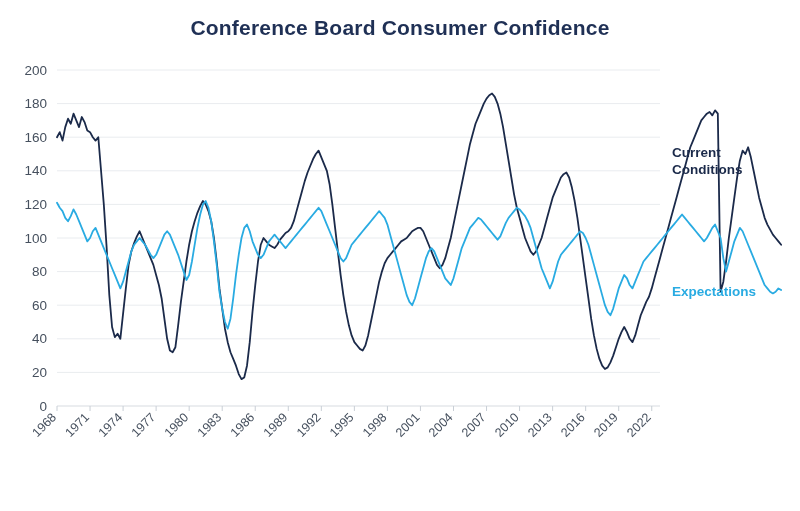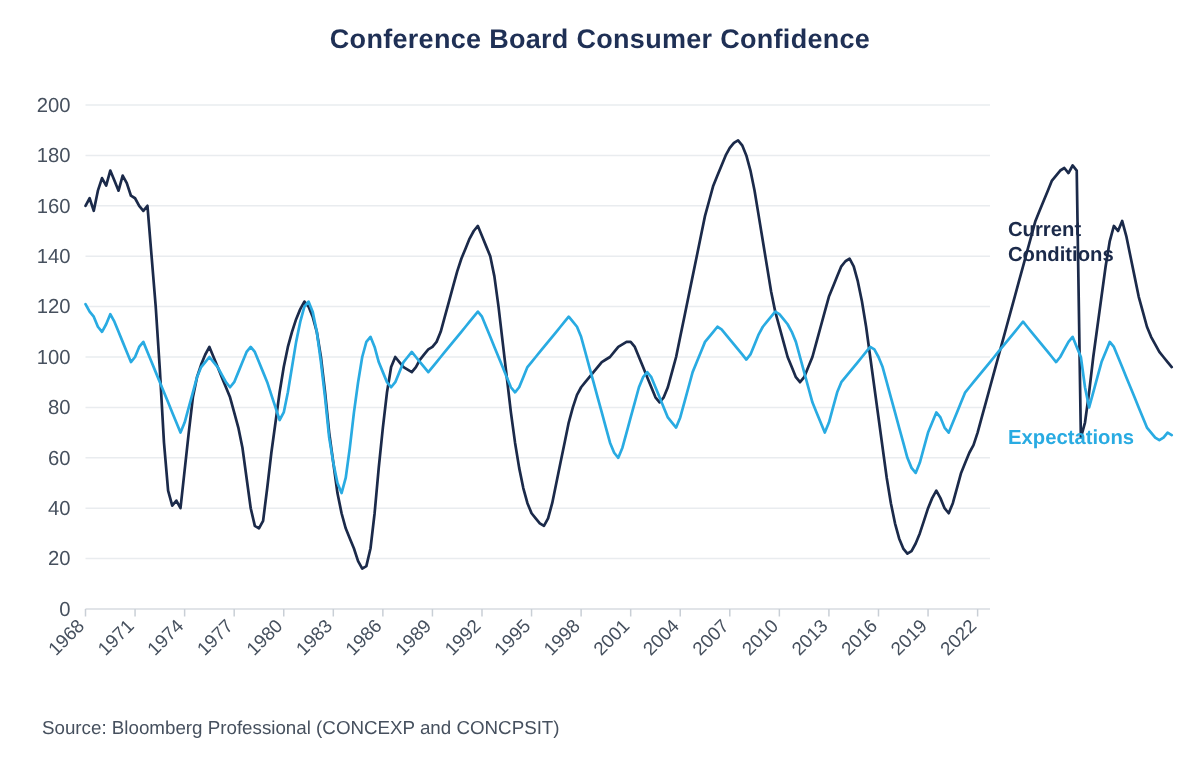--- a/index.html
+++ b/index.html
@@ -4,21 +4,21 @@
 <style>
   html,body{margin:0;padding:0;}
   body{
     width:800px;height:511px;background:#ffffff;
     font-family:"Liberation Sans", sans-serif;
     overflow:hidden;position:relative;
   }
   #chart-card{position:absolute;inset:0;}
   #chart-title{
     position:absolute;left:0;top:16px;width:800px;text-align:center;
-    font-size:18px;font-weight:bold;color:#1f3055;letter-spacing:.2px;
+    font-size:21px;font-weight:bold;color:#1f3055;letter-spacing:.2px;
   }
   #plot-wrap{position:absolute;left:0;top:0;width:800px;height:470px;}
   svg{display:block;}
   .ytick-label{font-size:13.5px;fill:#46505e;font-family:"Liberation Sans",sans-serif;}
   .xtick-label{font-size:12.5px;fill:#46505e;font-family:"Liberation Sans",sans-serif;}
   .gridline{stroke:#e9ecef;stroke-width:1;}
   .axisline{stroke:#d7dbe0;stroke-width:1;}
   .tickmark{stroke:#c9cfd6;stroke-width:1;}
   .series-line{fill:none;stroke-width:1.8;stroke-linejoin:round;stroke-linecap:round;}
   .legend-label{font-size:13.5px;font-weight:bold;font-family:"Liberation Sans",sans-serif;}
@@ -108,15 +108,14 @@
           <polyline points="57.00,137.20 59.75,132.16 62.51,140.56 65.26,127.12 68.01,118.72 70.77,123.76 73.52,113.68 76.27,120.40 79.03,127.12 81.78,117.04 84.53,122.08 87.29,130.48 90.04,132.16 92.79,137.20 95.55,140.56 98.30,137.20 101.05,170.80 103.81,204.40 106.56,246.40 109.32,295.12 112.07,327.04 114.82,337.12 117.58,333.76 120.33,338.80 123.08,313.60 125.84,288.40 128.59,264.88 131.34,251.44 134.10,243.04 136.85,236.32 139.60,231.28 142.36,238.00 145.11,244.72 147.86,251.44 150.62,258.16 153.37,264.88 156.12,274.96 158.88,285.04 161.63,298.48 164.38,318.64 167.14,338.80 169.89,350.56 172.64,352.24 175.40,347.20 178.15,325.36 180.90,301.84 183.66,281.68 186.41,261.52 189.16,244.72 191.92,231.28 194.67,221.20 197.42,212.80 200.18,206.08 202.93,201.04 205.68,204.40 208.44,211.12 211.19,221.20 213.95,238.00 216.70,261.52 219.45,288.40 222.21,308.56 224.96,328.72 227.71,342.16 230.47,352.24 233.22,358.96 235.97,365.68 238.73,374.08 241.48,379.12 244.23,377.44 246.99,365.68 249.74,342.16 252.49,311.92 255.25,285.04 258.00,261.52 260.75,244.72 263.51,238.00 266.26,241.36 269.01,244.72 271.77,246.40 274.52,248.08 277.27,244.72 280.03,239.68 282.78,236.32 285.53,232.96 288.29,231.28 291.04,227.92 293.79,221.20 296.55,211.12 299.30,201.04 302.05,190.96 304.81,180.88 307.56,172.48 310.32,165.76 313.07,159.04 315.82,154.00 318.58,150.64 321.33,157.36 324.08,164.08 326.84,170.80 329.59,184.24 332.34,204.40 335.10,227.92 337.85,251.44 340.60,274.96 343.36,295.12 346.11,311.92 348.86,325.36 351.62,335.44 354.37,342.16 357.12,345.52 359.88,348.88 362.63,350.56 365.38,345.52 368.14,335.44 370.89,322.00 373.64,308.56 376.40,295.12 379.15,281.68 381.90,271.60 384.66,263.20 387.41,258.16 390.16,254.80 392.92,251.44 395.67,248.08 398.42,244.72 401.18,241.36 403.93,239.68 406.68,238.00 409.44,234.64 412.19,231.28 414.95,229.60 417.70,227.92 420.45,227.92 423.21,231.28 425.96,238.00 428.71,244.72 431.47,251.44 434.22,258.16 436.97,264.88 439.73,268.24 442.48,264.88 445.23,258.16 447.99,248.08 450.74,238.00 453.49,224.56 456.25,211.12 459.00,197.68 461.75,184.24 464.51,170.80 467.26,157.36 470.01,143.92 472.77,133.84 475.52,123.76 478.27,117.04 481.03,110.32 483.78,103.60 486.53,98.56 489.29,95.20 492.04,93.52 494.79,96.88 497.55,103.60 500.30,113.68 503.05,127.12 505.81,143.92 508.56,160.72 511.32,177.52 514.07,194.32 516.82,207.76 519.58,217.84 522.33,227.92 525.08,238.00 527.84,244.72 530.59,251.44 533.34,254.80 536.10,251.44 538.85,244.72 541.60,238.00 544.36,227.92 547.11,217.84 549.86,207.76 552.62,197.68 555.37,190.96 558.12,184.24 560.88,177.52 563.63,174.16 566.38,172.48 569.14,177.52 571.89,187.60 574.64,201.04 577.40,217.84 580.15,238.00 582.90,258.16 585.66,278.32 588.41,298.48 591.16,318.64 593.92,335.44 596.67,348.88 599.42,358.96 602.18,365.68 604.93,369.04 607.68,367.36 610.44,362.32 613.19,355.60 615.95,347.20 618.70,338.80 621.45,332.08 624.21,327.04 626.96,332.08 629.71,338.80 632.47,342.16 635.22,335.44 637.97,325.36 640.73,315.28 643.48,308.56 646.23,301.84 648.99,296.80 651.74,288.40 654.49,278.32 657.25,268.24 660.00,258.16 662.75,248.08 665.51,238.00 668.26,227.92 671.01,217.84 673.77,207.76 676.52,197.68 679.27,187.60 682.03,177.52 684.78,167.44 687.53,157.36 690.29,147.28 693.04,140.56 695.79,133.84 698.55,127.12 701.30,120.40 704.05,117.04 706.81,113.68 709.56,112.00 712.32,115.36 715.07,110.32 717.82,113.68 720.58,291.76 723.33,281.68 726.08,261.52 728.84,238.00 731.59,217.84 734.34,197.68 737.10,177.52 739.85,160.72 742.60,150.64 745.36,154.00 748.11,147.28 750.86,157.36 753.62,170.80 756.37,184.24 759.12,197.68 761.88,207.76 764.63,217.84 767.38,224.56 770.14,229.60 772.89,234.64 775.64,238.00 778.40,241.36 781.15,244.72" class="series-line" stroke="#1b2a4a"></polyline>
           <polyline points="57.00,202.72 59.75,207.76 62.51,211.12 65.26,217.84 68.01,221.20 70.77,216.16 73.52,209.44 76.27,214.48 79.03,221.20 81.78,227.92 84.53,234.64 87.29,241.36 90.04,238.00 92.79,231.28 95.55,227.92 98.30,234.64 101.05,241.36 103.81,248.08 106.56,254.80 109.32,261.52 112.07,268.24 114.82,274.96 117.58,281.68 120.33,288.40 123.08,281.68 125.84,271.60 128.59,261.52 131.34,251.44 134.10,244.72 136.85,241.36 139.60,238.00 142.36,241.36 145.11,244.72 147.86,249.76 150.62,254.80 153.37,258.16 156.12,254.80 158.88,248.08 161.63,241.36 164.38,234.64 167.14,231.28 169.89,234.64 172.64,241.36 175.40,248.08 178.15,254.80 180.90,263.20 183.66,271.60 186.41,280.00 189.16,274.96 191.92,261.52 194.67,244.72 197.42,227.92 200.18,214.48 202.93,204.40 205.68,201.04 208.44,207.76 211.19,221.20 213.95,241.36 216.70,264.88 219.45,291.76 222.21,308.56 224.96,322.00 227.71,328.72 230.47,318.64 233.22,298.48 235.97,274.96 238.73,254.80 241.48,238.00 244.23,227.92 246.99,224.56 249.74,231.28 252.49,241.36 255.25,248.08 258.00,254.80 260.75,258.16 263.51,254.80 266.26,248.08 269.01,241.36 271.77,238.00 274.52,234.64 277.27,238.00 280.03,241.36 282.78,244.72 285.53,248.08 288.29,244.72 291.04,241.36 293.79,238.00 296.55,234.64 299.30,231.28 302.05,227.92 304.81,224.56 307.56,221.20 310.32,217.84 313.07,214.48 315.82,211.12 318.58,207.76 321.33,211.12 324.08,217.84 326.84,224.56 329.59,231.28 332.34,238.00 335.10,244.72 337.85,251.44 340.60,258.16 343.36,261.52 346.11,258.16 348.86,251.44 351.62,244.72 354.37,241.36 357.12,238.00 359.88,234.64 362.63,231.28 365.38,227.92 368.14,224.56 370.89,221.20 373.64,217.84 376.40,214.48 379.15,211.12 381.90,214.48 384.66,217.84 387.41,224.56 390.16,234.64 392.92,244.72 395.67,254.80 398.42,264.88 401.18,274.96 403.93,285.04 406.68,295.12 409.44,301.84 412.19,305.20 414.95,298.48 417.70,288.40 420.45,278.32 423.21,268.24 425.96,258.16 428.71,251.44 431.47,248.08 434.22,251.44 436.97,258.16 439.73,264.88 442.48,271.60 445.23,278.32 447.99,281.68 450.74,285.04 453.49,278.32 456.25,268.24 459.00,258.16 461.75,248.08 464.51,241.36 467.26,234.64 470.01,227.92 472.77,224.56 475.52,221.20 478.27,217.84 481.03,219.52 483.78,222.88 486.53,226.24 489.29,229.60 492.04,232.96 494.79,236.32 497.55,239.68 500.30,236.32 503.05,229.60 505.81,222.88 508.56,217.84 511.32,214.48 514.07,211.12 516.82,207.76 519.58,209.44 522.33,212.80 525.08,216.16 527.84,221.20 530.59,227.92 533.34,238.00 536.10,248.08 538.85,258.16 541.60,268.24 544.36,274.96 547.11,281.68 549.86,288.40 552.62,281.68 555.37,271.60 558.12,261.52 560.88,254.80 563.63,251.44 566.38,248.08 569.14,244.72 571.89,241.36 574.64,238.00 577.40,234.64 580.15,231.28 582.90,232.96 585.66,238.00 588.41,244.72 591.16,254.80 593.92,264.88 596.67,274.96 599.42,285.04 602.18,295.12 604.93,305.20 607.68,311.92 610.44,315.28 613.19,308.56 615.95,298.48 618.70,288.40 621.45,281.68 624.21,274.96 626.96,278.32 629.71,285.04 632.47,288.40 635.22,281.68 637.97,274.96 640.73,268.24 643.48,261.52 646.23,258.16 648.99,254.80 651.74,251.44 654.49,248.08 657.25,244.72 660.00,241.36 662.75,238.00 665.51,234.64 668.26,231.28 671.01,227.92 673.77,224.56 676.52,221.20 679.27,217.84 682.03,214.48 684.78,217.84 687.53,221.20 690.29,224.56 693.04,227.92 695.79,231.28 698.55,234.64 701.30,238.00 704.05,241.36 706.81,238.00 709.56,232.96 712.32,227.92 715.07,224.56 717.82,231.28 720.58,238.00 723.33,258.16 726.08,271.60 728.84,261.52 731.59,251.44 734.34,241.36 737.10,234.64 739.85,227.92 742.60,231.28 745.36,238.00 748.11,244.72 750.86,251.44 753.62,258.16 756.37,264.88 759.12,271.60 761.88,278.32 764.63,285.04 767.38,288.40 770.14,291.76 772.89,293.44 775.64,291.76 778.40,288.40 781.15,290.08" class="series-line" stroke="#29abe2"></polyline>
         </g>
       <g id="legend-group">
           <text x="672" y="157" class="legend-label" fill="#1b2a4a"><tspan x="672" dy="0">Current</tspan><tspan x="672" dy="17">Conditions</tspan></text>
           <text x="672" y="296" class="legend-label" fill="#29abe2"><tspan x="672" dy="0">Expectations</tspan></text>
         </g>
     </svg>
   </div>
 
-  <div id="source-note">Source: Bloomberg Professional (CONCEXP and CONCPSIT)</div>
 
 </div>
 
 </body></html>

